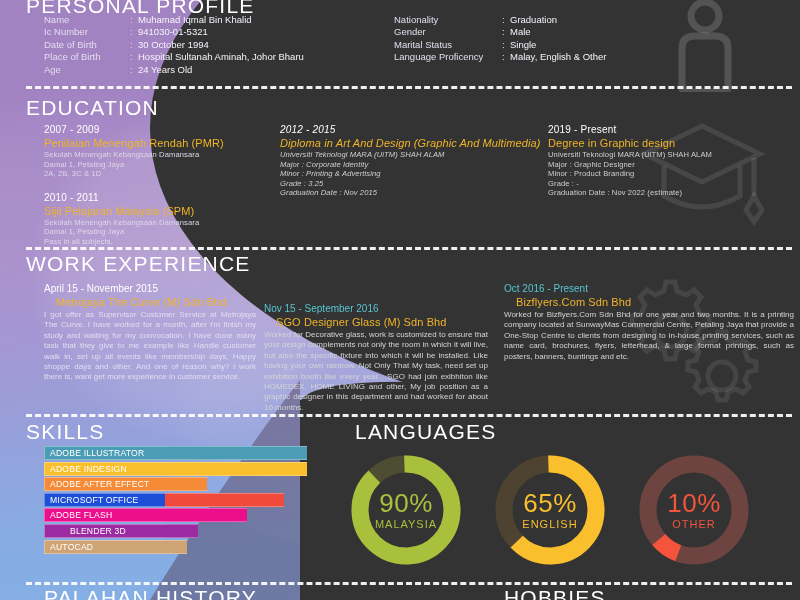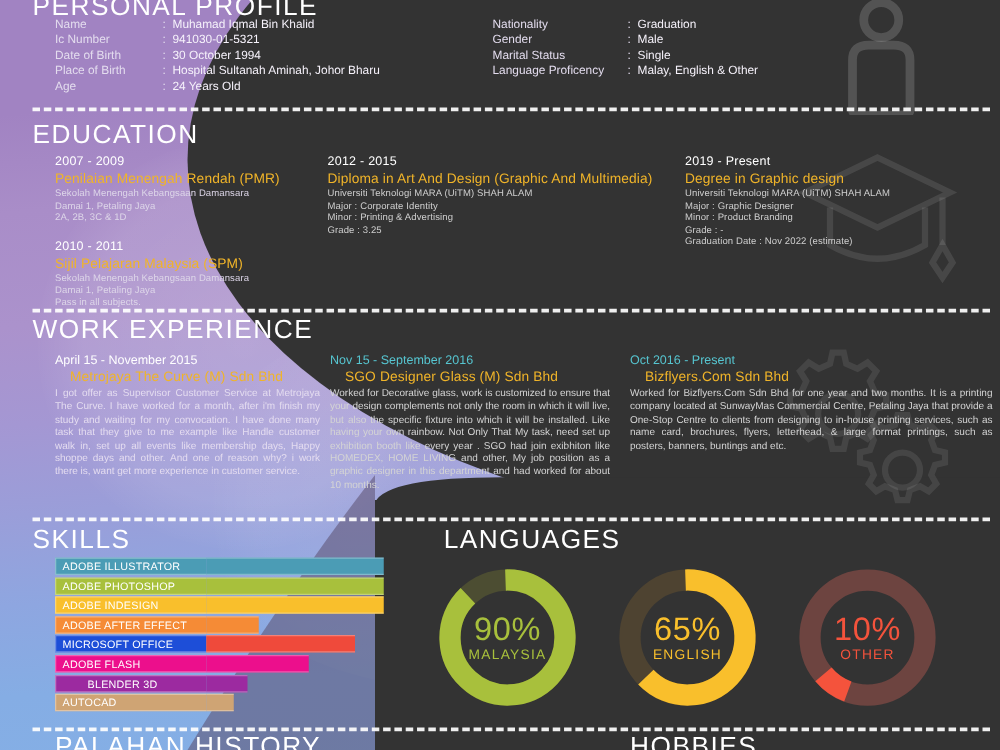--- a/index.html
+++ b/index.html
@@ -91,35 +91,35 @@
   .pp-k { width:86px; flex:0 0 86px; color:#e3dcee; }
   .pp-k.wide { width:108px; flex:0 0 108px; }
   .pp-sep { width:8px; flex:0 0 8px; color:#e3dcee; }
   .pp-v { color:#f6f2fb; white-space:nowrap; }
 
   
   #education { position:absolute; left:0; top:88px; width:800px; height:150px; z-index:7;padding-left:46px; }
   #edu-title { left:26px; top:8px; }
   .edu-col { position:absolute; top:35px; }
   .edu-col.c1 { left:44px; width:215px; }
-  .edu-col.c2 { left:262px; width:265px; }
+  .edu-col.c2 { left:280px; width:265px;font-style:italic; }
   .edu-col.c3 { left:548px; width:245px; }
   .edu-entry { margin-bottom:12px; }
   .edu-years { font-size:10px; color:#ffffff; line-height:13px; letter-spacing:.2px; }
   .edu-school { font-size:11px; color:#f0b429; line-height:14px; letter-spacing:.1px; }
   .edu-line { font-size:7.6px; color:#ded7e9; line-height:9.6px; letter-spacing:.1px; }
   .edu-col.c2 .edu-line, .edu-col.c3 .edu-line { color:#cfcfcf; }
   .edu-col.c2 .edu-years, .edu-col.c3 .edu-years { color:#ffffff; }
 
   
   #work-experience { position:absolute; left:0; top:250px; width:800px; height:165px; z-index:7; }
   #work-title { left:26px; top:2px; }
   .work-col { position:absolute; top:32px; }
   .work-col.c1 { left:44px; width:212px; }
-  .work-col.c2 { left:264px; width:224px; }
+  .work-col.c2 { left:264px; width:224px;margin-top:20px; }
   .work-col.c3 { left:504px; width:290px; }
   .work-dates { font-size:10px; line-height:13px; color:#ffffff; }
   .work-col.c2 .work-dates, .work-col.c3 .work-dates { color:#56c5d0; }
   .work-company { font-size:11px; line-height:14px; color:#f0b429; letter-spacing:.1px;padding-left:12px; }
   .work-desc {
     font-size:8px; line-height:10.4px;
     color:#e4dcf0; text-align:justify; margin-top:1px;
   }
   .work-col.c2 .work-desc, .work-col.c3 .work-desc { color:#d4d4d4; }
 
@@ -315,20 +315,21 @@
     </div>
 
     <div class="edu-col c2">
       <div class="edu-entry">
         <div class="edu-years">2012 - 2015</div>
         <div class="edu-school">Diploma in Art And Design (Graphic And Multimedia)</div>
         <div class="edu-line">Universiti Teknologi MARA (UiTM) SHAH ALAM</div>
         <div class="edu-line">Major : Corporate Identity</div>
         <div class="edu-line">Minor : Printing &amp; Advertising</div>
         <div class="edu-line">Grade : 3.25</div>
+        <div class="edu-line">Graduation Date : Nov 2015</div>
       </div>
     </div>
 
     <div class="edu-col c3">
       <div class="edu-entry">
         <div class="edu-years">2019 - Present</div>
         <div class="edu-school">Degree in Graphic design</div>
         <div class="edu-line">Universiti Teknologi MARA (UiTM) SHAH ALAM</div>
         <div class="edu-line">Major : Graphic Designer</div>
         <div class="edu-line">Minor : Product Branding</div>
@@ -359,24 +360,20 @@
       <div class="work-desc">Worked for Bizflyers.Com Sdn Bhd for one year and two months. It is a printing company located at SunwayMas Commercial Centre, Petaling Jaya that  provide a One-Stop Centre to clients from designing to in-house printing services, such as name card, brochures, flyers, letterhead, &amp; large format printings, such as posters, banners, buntings and etc.</div>
     </div>
   </section>
 
   <section id="skills">
     <h2 class="sec-title" id="skills-title">SKILLS</h2>
     <div class="skill-rows" id="skill-rows">
         <div class="skill-row">
           <div class="skill-label" style="background: rgb(75, 156, 181);">ADOBE ILLUSTRATOR</div>
           <div class="skill-bar" title="ADOBE ILLUSTRATOR 95%" style="background: rgb(75, 156, 181); width: 141.55px;"></div>
-        </div>
-        <div class="skill-row">
-          <div class="skill-label" style="background: rgb(168, 192, 60);">ADOBE PHOTOSHOP</div>
-          <div class="skill-bar" title="ADOBE PHOTOSHOP 95%" style="background: rgb(168, 192, 60); width: 141.55px;"></div>
         </div>
         <div class="skill-row">
           <div class="skill-label" style="background: rgb(249, 191, 44);">ADOBE INDESIGN</div>
           <div class="skill-bar" title="ADOBE INDESIGN 95%" style="background: rgb(249, 191, 44); width: 141.55px;"></div>
         </div>
         <div class="skill-row">
           <div class="skill-label" style="background: rgb(245, 139, 54);">ADOBE AFTER EFFECT</div>
           <div class="skill-bar" title="ADOBE AFTER EFFECT 28%" style="background: rgb(245, 139, 54); width: 41.72px;"></div>
         </div>
         <div class="skill-row">

